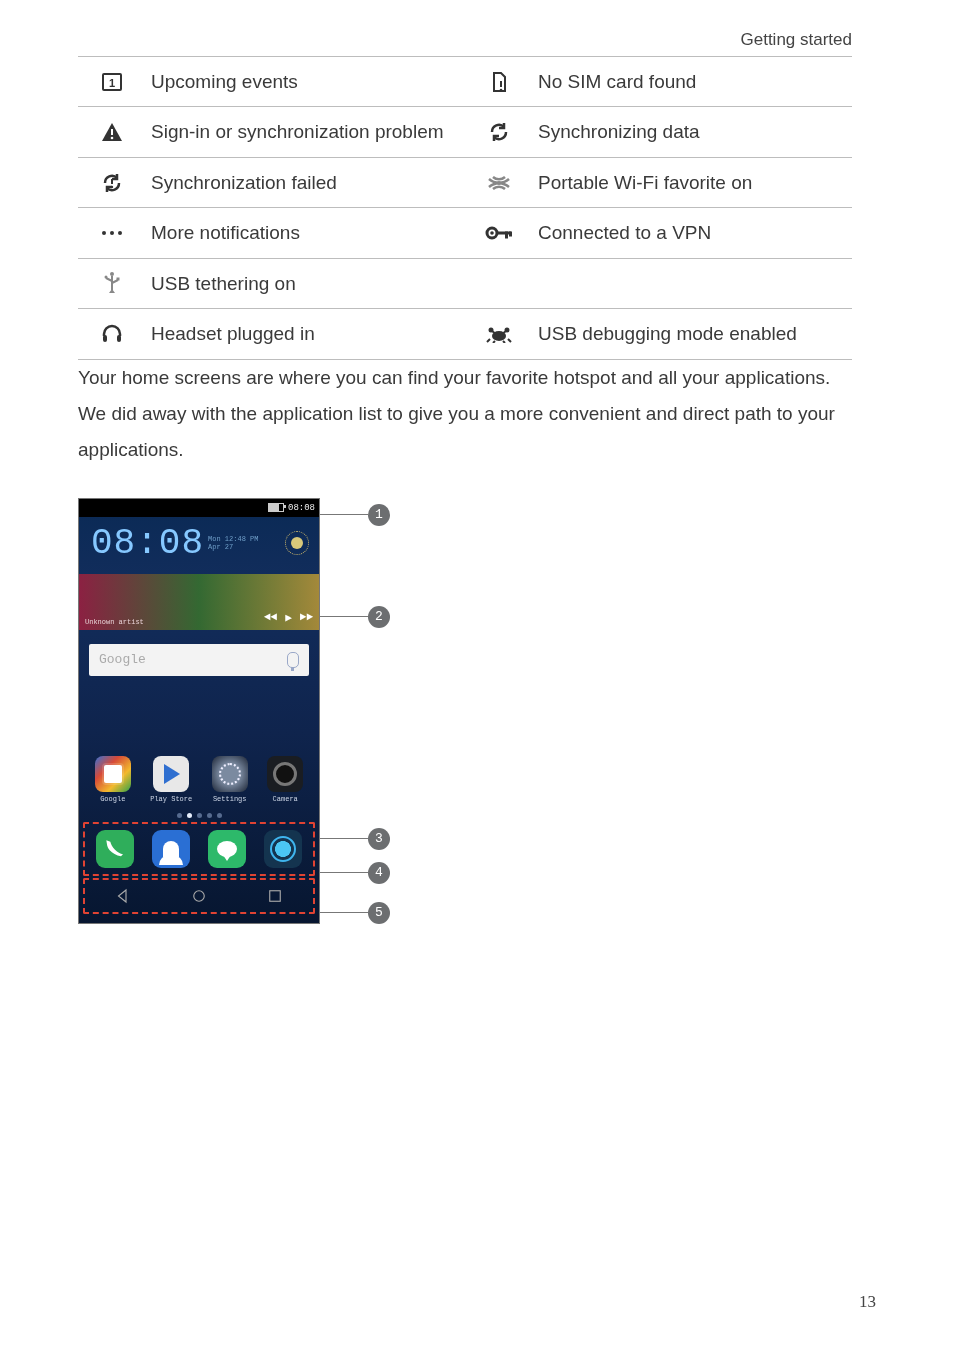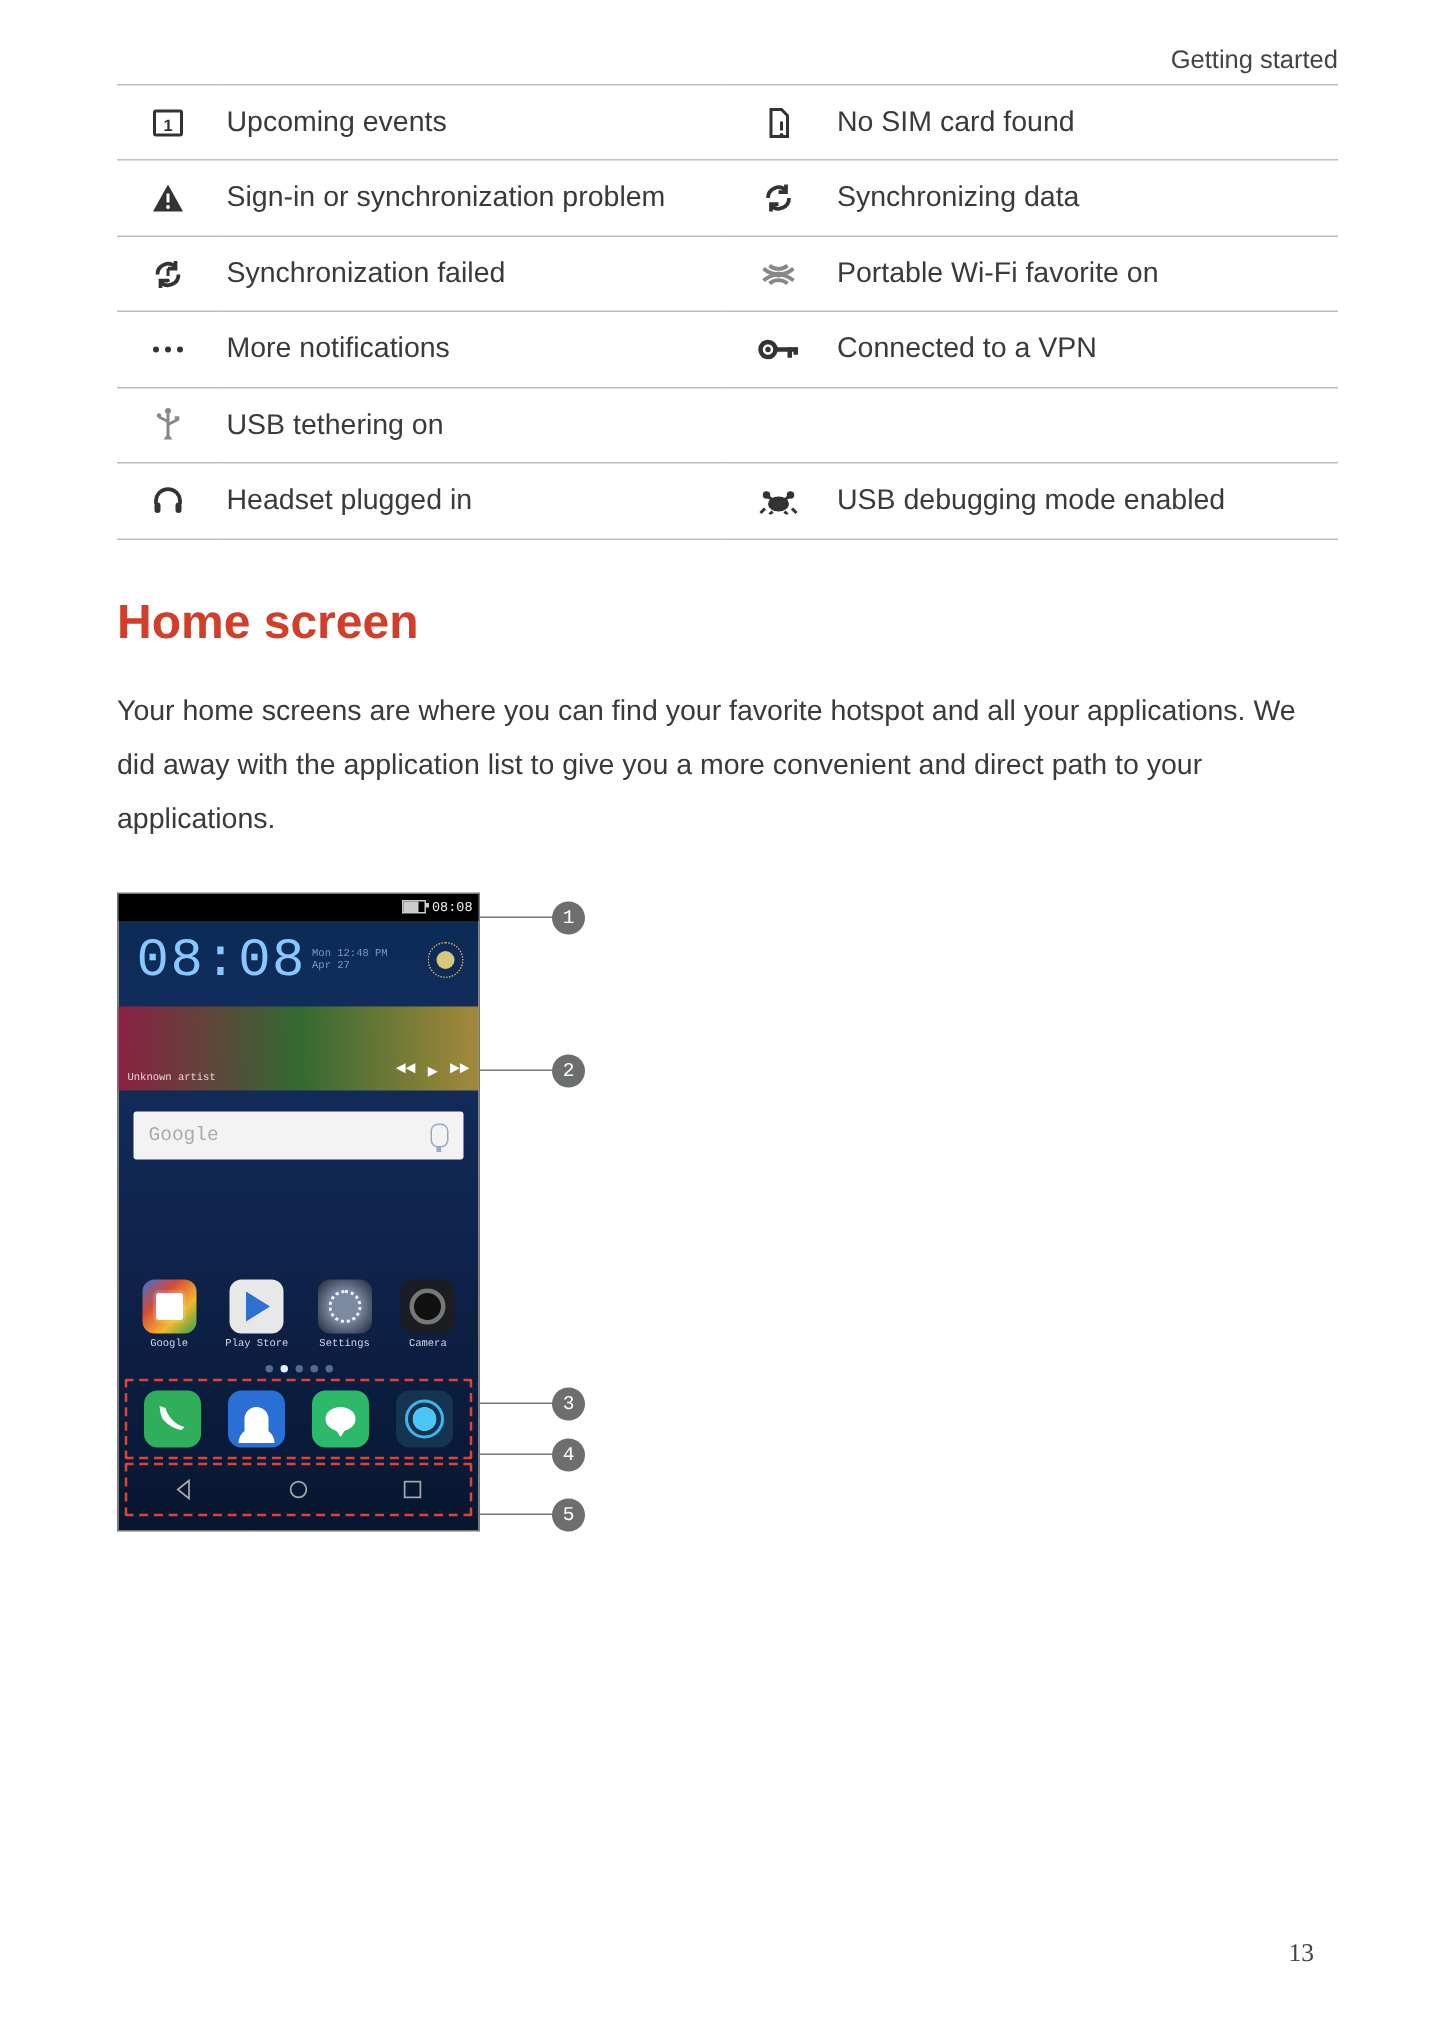--- a/index.html
+++ b/index.html
@@ -6,21 +6,21 @@
     margin: 0;
     padding: 0;
     background: #fff;
     font-family: "Segoe UI", "Helvetica Neue", Arial, sans-serif;
     color: #3a3a3a;
   }
   .page {
     width: 954px;
     height: 1352px;
     box-sizing: border-box;
-    padding: 30px 62px 40px 78px;
+    padding: 30px 102px 40px 78px;
     position: relative;
   }
   .top-right {
     text-align: right;
     font-size: 17px;
     color: #444;
     margin-bottom: 6px;
   }
 
   
@@ -280,21 +280,20 @@
               <circle cx="22" cy="5" r="2.5" fill="#333"></circle>
               <path d="M7 6 L11 9 M21 6 L17 9" stroke="#333" stroke-width="2"></path>
               <path d="M5 14 L2 17 M23 14 L26 17 M10 16 L8 18 M18 16 L20 18" stroke="#333" stroke-width="2"></path>
             </svg>
         </td>
         <td>USB debugging mode enabled</td>
       </tr>
     </tbody>
   </table>
 
-  <h2 class="section-heading">Home screen</h2>
 
   <p class="body">Your home screens are where you can find your favorite hotspot and all your applications. We did away with the application list to give you a more convenient and direct path to your applications.</p>
 
   <div class="figure">
     <div class="phone">
       <div class="status-bar">
         <div class="status-batt">
             <div class="fill"></div>
           </div>
         <div class="status-time">08:08</div>

